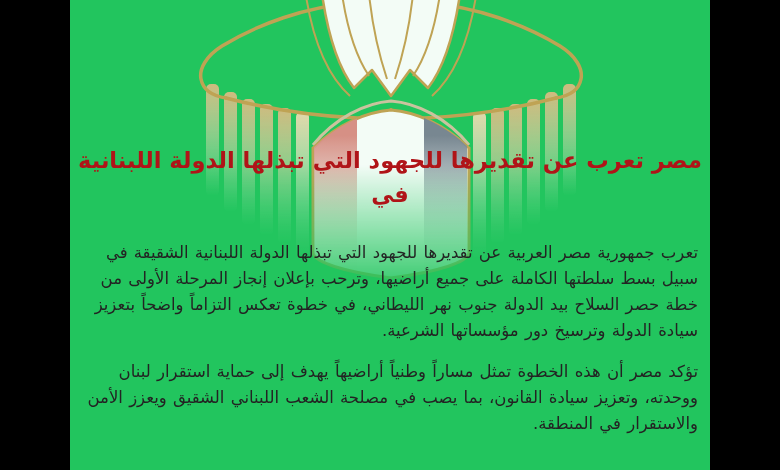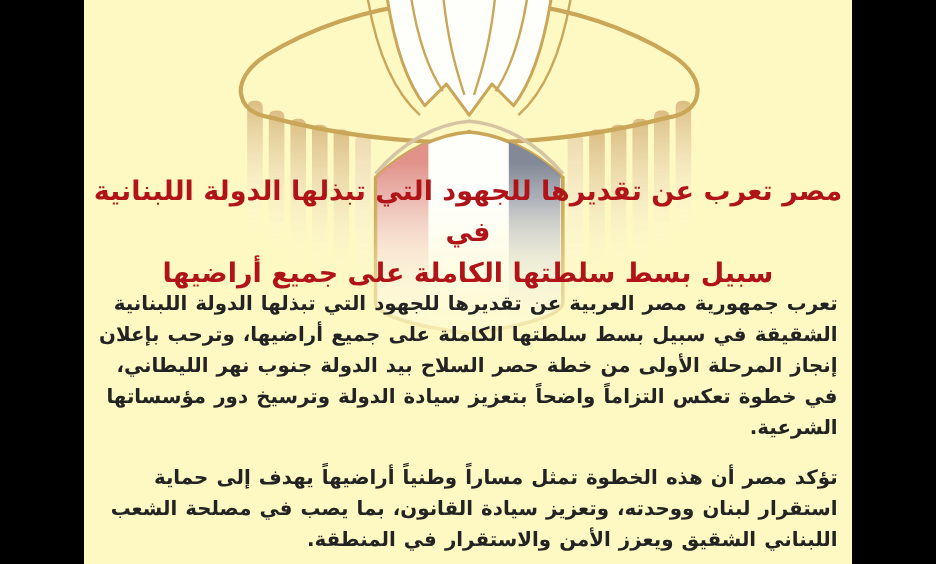--- a/index.html
+++ b/index.html
@@ -8,40 +8,40 @@
     background:#000;
     font-family:"DejaVu Sans", sans-serif;
     position:relative;
   }
   .stage{position:absolute;inset:0;width:780px;height:470px;background:#000;}
   .pillar{position:absolute;top:0;bottom:0;background:#000;}
   .pillar.left{left:0;width:70px;border-right:1px solid #9a9a9a;}
   .pillar.right{right:0;width:70px;border-left:1px solid #9a9a9a;}
   .page{
     position:absolute;top:0;bottom:0;left:70px;width:640px;
-    background:#fef9c3;overflow:hidden;
+    background:#22c55e;overflow:hidden;
   }
   .emblem{
     position:absolute;top:0;left:0;width:640px;height:300px;
     pointer-events:none;
   }
   .headline{
     position:absolute;top:143px;left:0;right:0;
     direction:rtl;text-align:center;
     color:#b01418;font-weight:bold;
     font-size:22.5px;line-height:34px;
   }
   .statement{
     position:absolute;top:240px;left:12px;right:12px;
     direction:rtl;
   }
   .statement p{
     margin:0 0 15px 0;
     text-align:right;
-    color:#232323;font-weight:bold;
+    color:#232323;font-weight:normal;
     font-size:16.5px;line-height:26px;
     word-spacing:1px;
   }
 </style>
 </head>
 <body>
 
 <div class="stage">
 
   <div class="pillar left"></div>
@@ -119,21 +119,20 @@
         <path d="M 243,148 C 268,124 296,112 321,110 C 346,112 374,124 399,148 L 399,252 C 399,262 368,272 321,278 C 274,272 243,262 243,252 Z" fill="#ffffff" stroke="#c8a254" stroke-width="3"></path>
         <g clip-path="url(#shieldClip)">
           <rect x="244" y="110" width="43" height="172" fill="url(#gRed)"></rect>
           <rect x="354" y="110" width="43" height="172" fill="url(#gDark)"></rect>
         </g>
       </g>
     </svg>
 
     <div class="headline">
       <div>مصر تعرب عن تقديرها للجهود التي تبذلها الدولة اللبنانية في</div>
-      <div>سبيل بسط سلطتها الكاملة على جميع أراضيها</div>
     </div>
 
     <div class="statement">
       <p>تعرب جمهورية مصر العربية عن تقديرها للجهود التي تبذلها الدولة اللبنانية الشقيقة في سبيل بسط سلطتها الكاملة على جميع أراضيها، وترحب بإعلان إنجاز المرحلة الأولى من خطة حصر السلاح بيد الدولة جنوب نهر الليطاني، في خطوة تعكس التزاماً واضحاً بتعزيز سيادة الدولة وترسيخ دور مؤسساتها الشرعية.</p>
       <p>تؤكد مصر أن هذه الخطوة تمثل مساراً وطنياً أراضيهاً يهدف إلى حماية استقرار لبنان ووحدته، وتعزيز سيادة القانون، بما يصب في مصلحة الشعب اللبناني الشقيق ويعزز الأمن والاستقرار في المنطقة.</p>
 
     </div>
 
   </div>
 </div>

